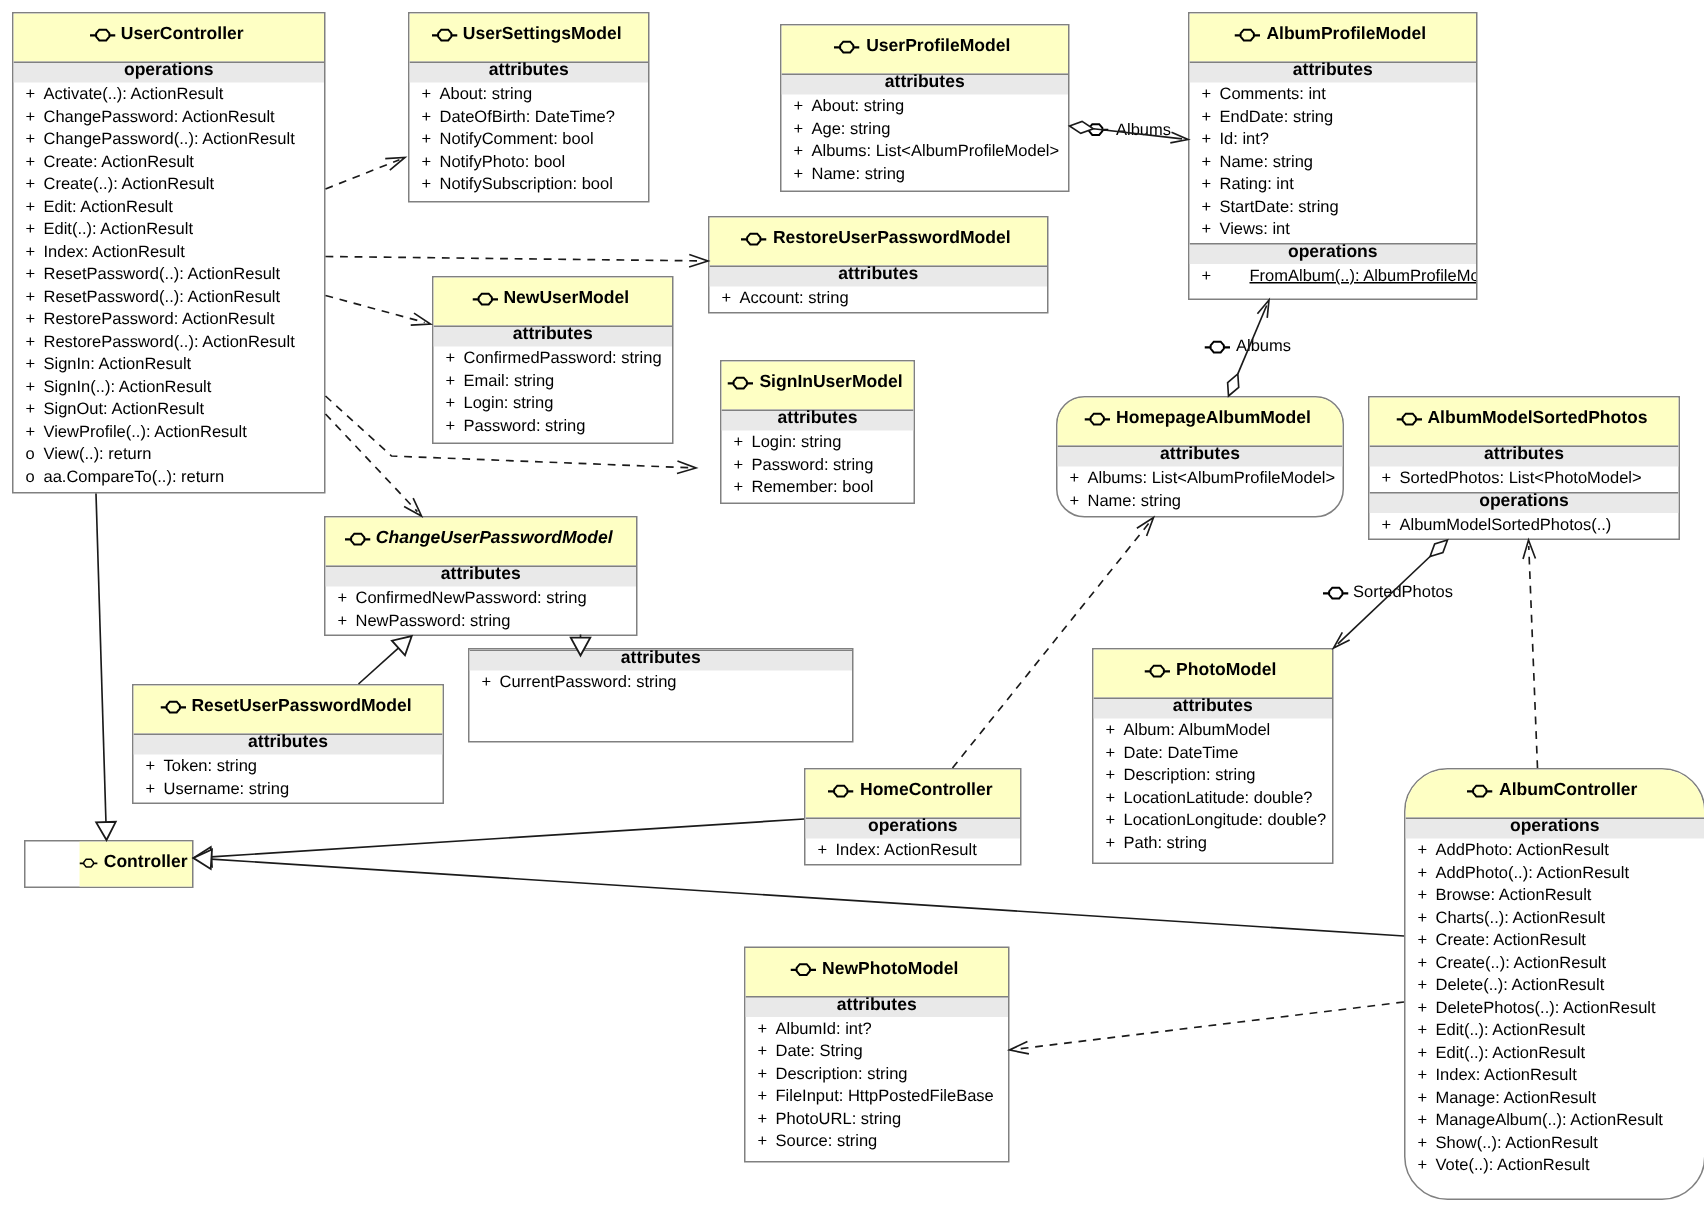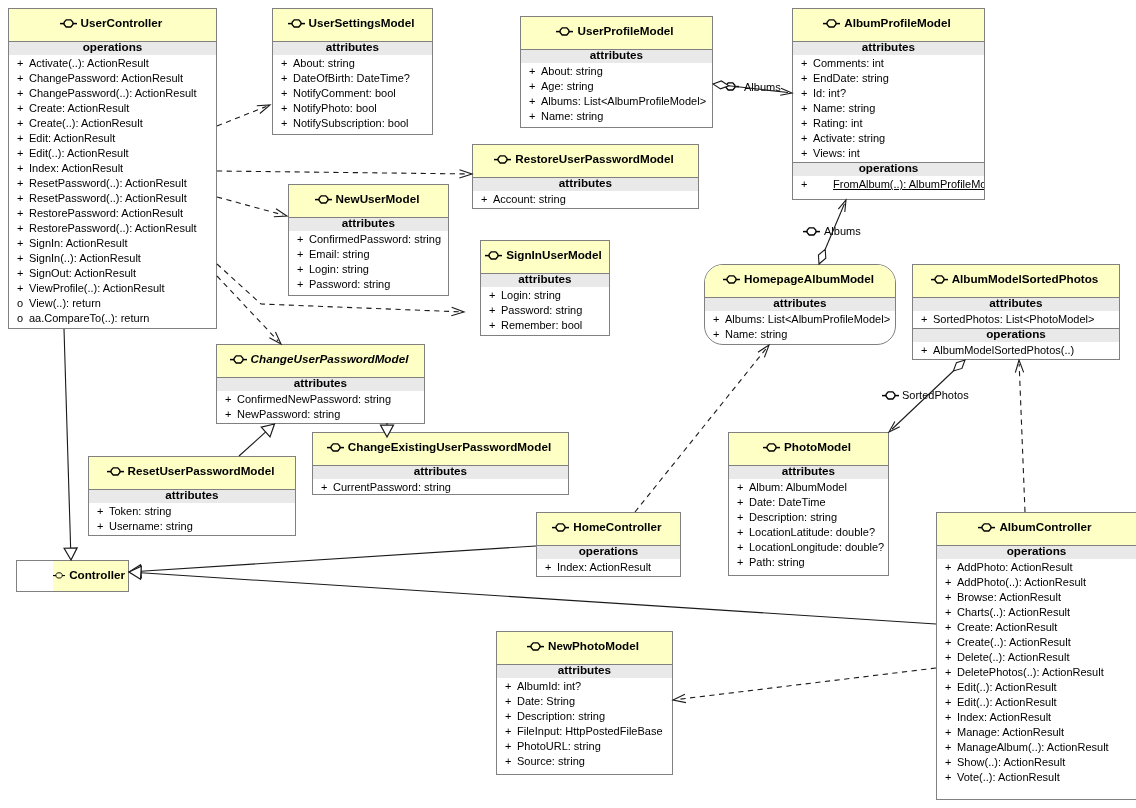--- a/index.html
+++ b/index.html
@@ -167,21 +167,21 @@
         </svg>
         <span class="ttl">AlbumProfileModel</span>
       </div>
   <div class="sec"><span>attributes</span></div>
   <div class="rows">
     <div class="row"><span class="vis">+</span><span class="nm">Comments: int</span></div>
     <div class="row"><span class="vis">+</span><span class="nm">EndDate: string</span></div>
     <div class="row"><span class="vis">+</span><span class="nm">Id: int?</span></div>
     <div class="row"><span class="vis">+</span><span class="nm">Name: string</span></div>
     <div class="row"><span class="vis">+</span><span class="nm">Rating: int</span></div>
-    <div class="row"><span class="vis">+</span><span class="nm">Activate: string</span></div>
+    <div class="row"><span class="vis">+</span><span class="nm">StartDate: string</span></div>
     <div class="row"><span class="vis">+</span><span class="nm">Views: int</span></div>
   </div>
   <div class="sec"><span>operations</span></div>
   <div class="rows">
     <div class="row stat"><span class="vis">+</span><span class="nm">FromAlbum(..): AlbumProfileModel</span></div>
   </div>
 </div>
 <div class="uml" style="left:472px;top:144px;width:227px;height:65px;">
   <div class="hdr" style="height:32px">
         <svg class="ic" style="margin-bottom:3px" width="17" height="11" viewBox="0 0 17 11">
@@ -234,27 +234,20 @@
         </svg>
         <span class="ttl">ChangeUserPasswordModel</span>
       </div>
   <div class="sec"><span>attributes</span></div>
   <div class="rows">
     <div class="row"><span class="vis">+</span><span class="nm">ConfirmedNewPassword: string</span></div>
     <div class="row"><span class="vis">+</span><span class="nm">NewPassword: string</span></div>
   </div>
 </div>
 <div class="uml" style="left:312px;top:432px;width:257px;height:63px;">
-  <div class="hdr" style="height:32px">
-        <svg class="ic" style="margin-bottom:3px" width="17" height="11" viewBox="0 0 17 11">
-          <line x1="0" y1="5.6" x2="17" y2="5.6" stroke="#000" stroke-width="1.5"></line>
-          <path d="M 6.2 1.8 L 10.8 1.8 L 12.9 4.3 L 12.9 6.5 L 10.8 9.0 L 6.2 9.0 L 4.1 6.5 L 4.1 4.3 Z" fill="#feffc4" stroke="#000" stroke-width="1.3" stroke-linejoin="miter"></path>
-        </svg>
-        <span class="ttl">ChangeExistingUserPasswordModel</span>
-      </div>
   <div class="sec"><span>attributes</span></div>
   <div class="rows">
     <div class="row"><span class="vis">+</span><span class="nm">CurrentPassword: string</span></div>
   </div>
 </div>
 <div class="uml" style="left:88px;top:456px;width:208px;height:80px;">
   <div class="hdr" style="height:32px">
         <svg class="ic" style="margin-bottom:3px" width="17" height="11" viewBox="0 0 17 11">
           <line x1="0" y1="5.6" x2="17" y2="5.6" stroke="#000" stroke-width="1.5"></line>
           <path d="M 6.2 1.8 L 10.8 1.8 L 12.9 4.3 L 12.9 6.5 L 10.8 9.0 L 6.2 9.0 L 4.1 6.5 L 4.1 4.3 Z" fill="#feffc4" stroke="#000" stroke-width="1.3" stroke-linejoin="miter"></path>
@@ -349,21 +342,21 @@
   <div class="sec"><span>attributes</span></div>
   <div class="rows">
     <div class="row"><span class="vis">+</span><span class="nm">AlbumId: int?</span></div>
     <div class="row"><span class="vis">+</span><span class="nm">Date: String</span></div>
     <div class="row"><span class="vis">+</span><span class="nm">Description: string</span></div>
     <div class="row"><span class="vis">+</span><span class="nm">FileInput: HttpPostedFileBase</span></div>
     <div class="row"><span class="vis">+</span><span class="nm">PhotoURL: string</span></div>
     <div class="row"><span class="vis">+</span><span class="nm">Source: string</span></div>
   </div>
 </div>
-<div class="uml" style="left:936px;top:512px;width:201px;height:288px;">
+<div class="uml" style="left:936px;top:512px;width:201px;height:288px;border-radius:29px;">
   <div class="hdr" style="height:32px">
         <svg class="ic" style="margin-bottom:3px" width="17" height="11" viewBox="0 0 17 11">
           <line x1="0" y1="5.6" x2="17" y2="5.6" stroke="#000" stroke-width="1.5"></line>
           <path d="M 6.2 1.8 L 10.8 1.8 L 12.9 4.3 L 12.9 6.5 L 10.8 9.0 L 6.2 9.0 L 4.1 6.5 L 4.1 4.3 Z" fill="#feffc4" stroke="#000" stroke-width="1.3" stroke-linejoin="miter"></path>
         </svg>
         <span class="ttl">AlbumController</span>
       </div>
   <div class="sec"><span>operations</span></div>
   <div class="rows">
     <div class="row"><span class="vis">+</span><span class="nm">AddPhoto: ActionResult</span></div>

